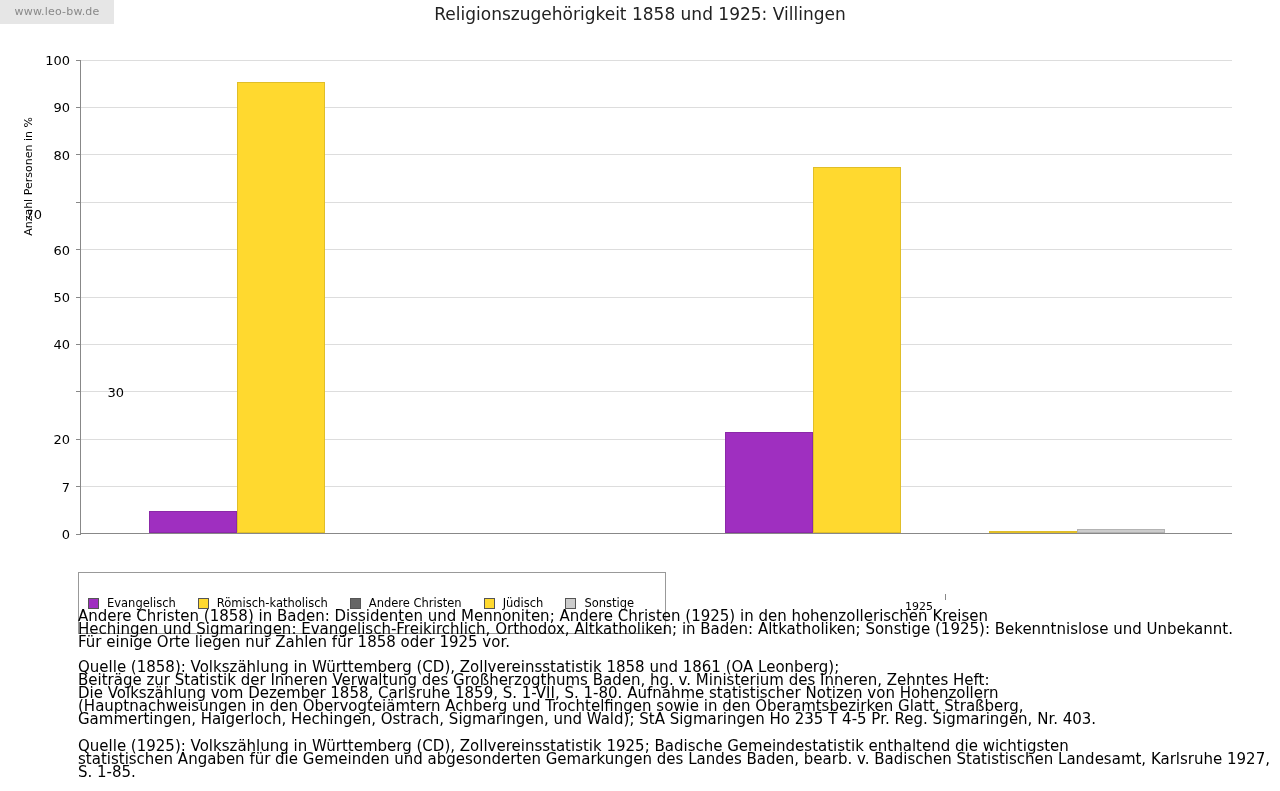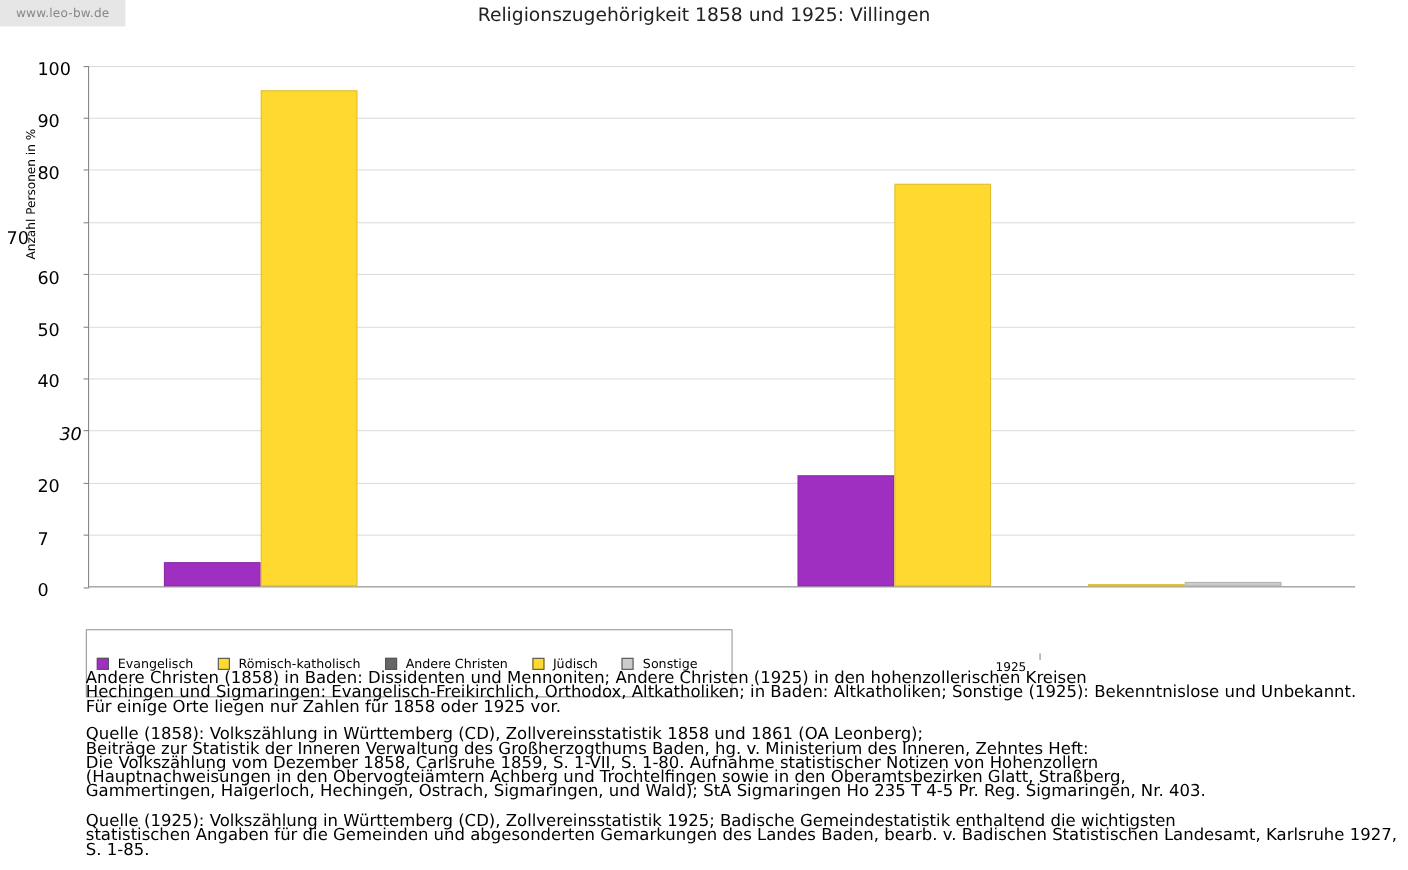--- a/index.html
+++ b/index.html
@@ -62,22 +62,22 @@
     position: absolute;
     left: 0;
     width: 100%;
     height: 1px;
     background: #dddddd;
   }
   .ytick-label {
     position: absolute;
     right: 0;
     width: 36px;
-    text-align: left;
-    font-size: 16px;
+    text-align: right;
+    font-size: 13px;
     color: #000000;
   }
   .ytick-mark {
     position: absolute;
     width: 5px;
     height: 1px;
     background: #888888;
   }
   .bar {
     position: absolute;
@@ -146,21 +146,21 @@
 <div id="plot">
     <div class="ytick-label" style="top: 467px; right: 1162px;">0</div>
     <div class="ytick-mark" style="top: 473.5px; left: -5px;"></div>
     <div class="gridline" style="top: 426.1px;"></div>
     <div class="ytick-label" style="top: 419.6px; right: 1162px;">7</div>
     <div class="ytick-mark" style="top: 426.1px; left: -5px;"></div>
     <div class="gridline" style="top: 378.7px;"></div>
     <div class="ytick-label" style="top: 372.2px; right: 1162px;">20</div>
     <div class="ytick-mark" style="top: 378.7px; left: -5px;"></div>
     <div class="gridline" style="top: 331.3px;"></div>
-    <div class="ytick-label" style="top: 324.8px; right: 1142px; font-style: italic;">30</div>
+    <div class="ytick-label" style="top: 324.8px; right: 1108px;">30</div>
     <div class="ytick-mark" style="top: 331.3px; left: -5px;"></div>
     <div class="gridline" style="top: 283.9px;"></div>
     <div class="ytick-label" style="top: 277.4px; right: 1162px;">40</div>
     <div class="ytick-mark" style="top: 283.9px; left: -5px;"></div>
     <div class="gridline" style="top: 236.5px;"></div>
     <div class="ytick-label" style="top: 230px; right: 1162px;">50</div>
     <div class="ytick-mark" style="top: 236.5px; left: -5px;"></div>
     <div class="gridline" style="top: 189.1px;"></div>
     <div class="ytick-label" style="top: 182.6px; right: 1162px;">60</div>
     <div class="ytick-mark" style="top: 189.1px; left: -5px;"></div>

